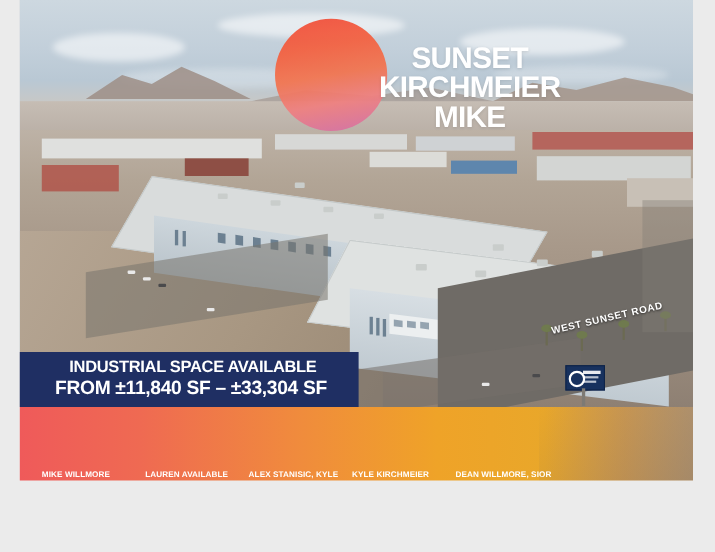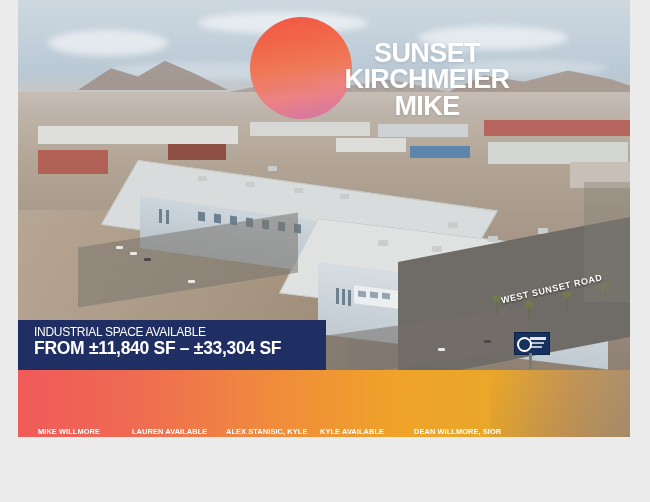--- a/index.html
+++ b/index.html
@@ -89,22 +89,22 @@
     color:#fff;font-weight:700;font-size:27px;line-height:.98;
     letter-spacing:-0.6px;text-shadow:0 1px 3px rgba(0,0,0,.12);text-align:center;
   }
   .title div{white-space:nowrap;}
 
   
   .headline{
     position:absolute;left:18px;top:320px;width:308px;height:50px;
     background:#1f2f63;color:#fff;box-sizing:border-box;padding:6px 0 0 16px;
   }
-  .headline .l1{font-size:12px;font-weight:400;letter-spacing:-0.3px;line-height:1.12;}
-  .headline .l2{font-size:17.5px;font-weight:700;letter-spacing:-0.3px;line-height:1.12;}
+  .headline .l1{font-size:15px;font-weight:700;letter-spacing:-0.3px;line-height:1.12;margin-left:29px;}
+  .headline .l2{font-size:17.5px;font-weight:700;letter-spacing:-0.3px;line-height:1.12;margin-left:16px;}
 
   
   .contacts{
     position:absolute;left:18px;top:370px;width:612px;height:67px;
     background:linear-gradient(90deg,#ef5a5a 0%,#ef6a52 18%,#f08c3c 42%,#efa328 62%,#e9a72a 78%,rgba(214,150,60,.88) 90%,rgba(190,140,75,.72) 100%);
     overflow:hidden;
   }
   .contacts .bleed{
     position:absolute;right:0;top:0;width:140px;height:100%;
     background:linear-gradient(120deg,rgba(160,132,104,.0),rgba(120,102,86,.45));
@@ -249,21 +249,21 @@
 
       <div class="col">
         <div class="nm">ALEX STANISIC, KYLE</div>
         <div class="ln">First Vice President</div>
         <div class="ln">(702) 369-4874</div>
         <div class="ln">alex.stanisic@cbre.com</div>
         <div class="ln">Lic # S.0179950</div>
       </div>
 
       <div class="col">
-        <div class="nm">KYLE AVAILABLE</div>
+        <div class="nm">KYLE KIRCHMEIER</div>
         <div class="ln">Senior Associate</div>
         <div class="ln">(702) 369-4862</div>
         <div class="ln">kyle.kirchmeier@cbre.com</div>
         <div class="ln">Lic # S.0197013</div>
       </div>
 
       <div class="col">
         <div class="nm">DEAN WILLMORE, SIOR</div>
         <div class="ln">Executive Vice President</div>
         <div class="ln">(702) 369-4808</div>

